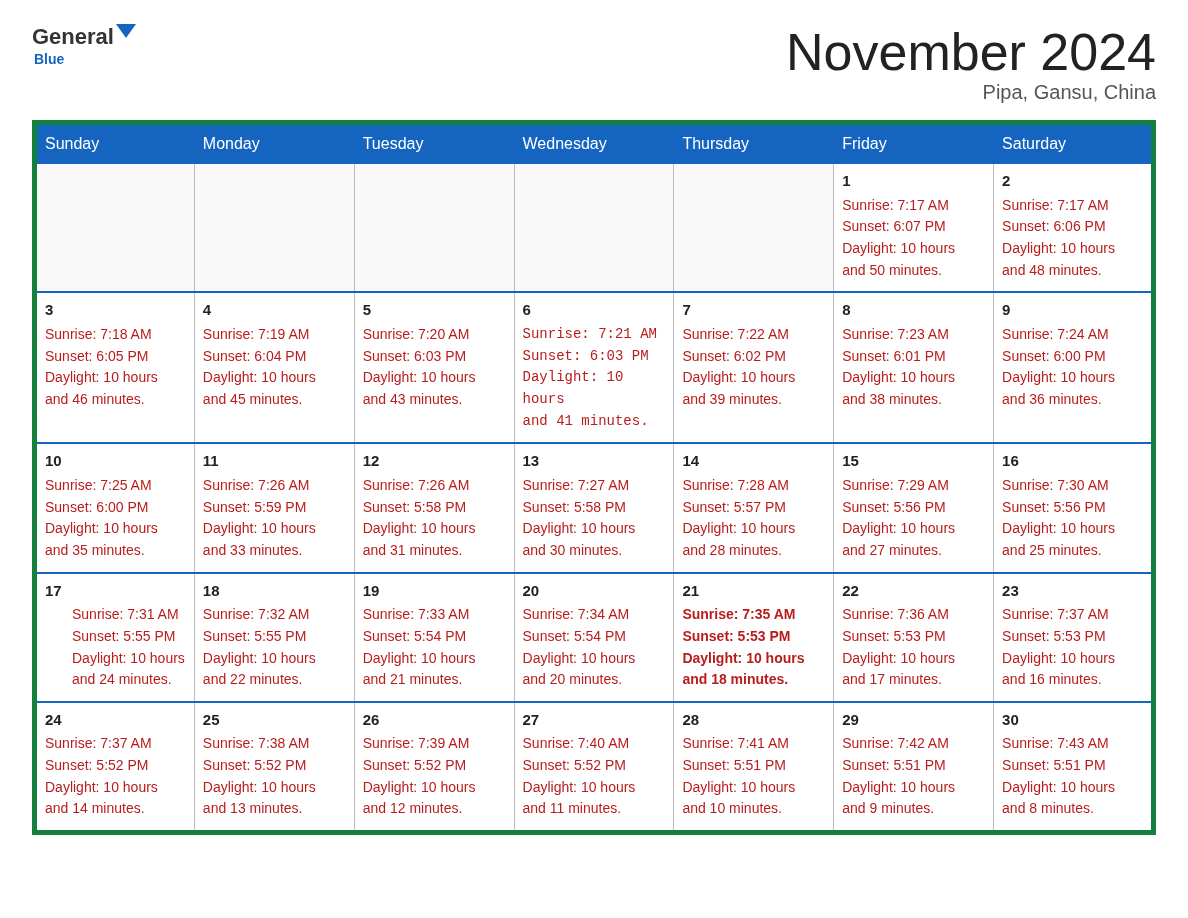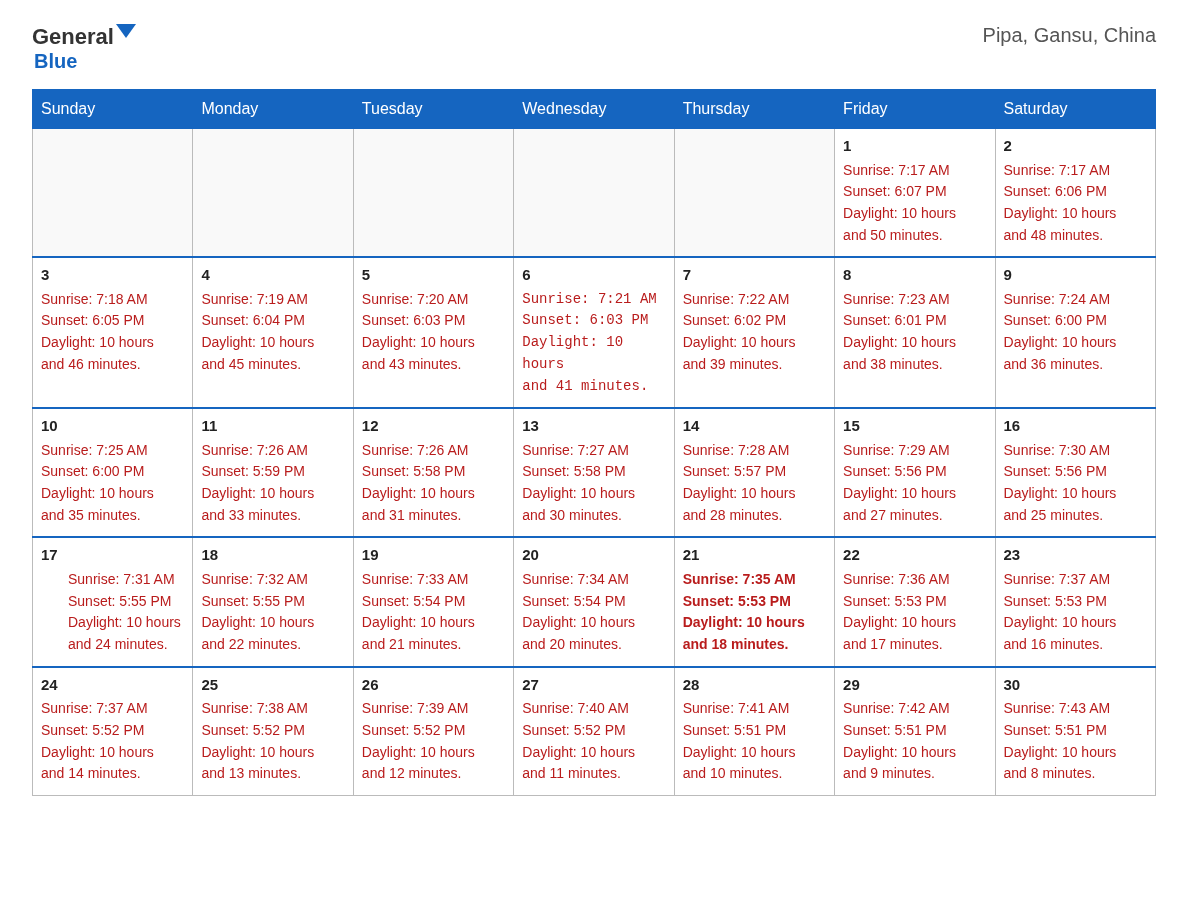--- a/index.html
+++ b/index.html
@@ -33,21 +33,21 @@
       width: 0;
       height: 0;
       border-left: 10px solid transparent;
       border-right: 10px solid transparent;
       border-top: 14px solid #1565c0;
       margin: 0 2px;
       vertical-align: middle;
     }
     .logo-blue {
       color: #1565c0;
-      font-size: 20px;
+      font-size: 14px;
       font-weight: bold;
       margin-top: -2px;
       margin-left: 2px;
     }
     .title-block {
       text-align: right;
     }
     .month-title {
       font-size: 52px;
       font-weight: 300;
@@ -55,21 +55,21 @@
       line-height: 1.1;
     }
     .location {
       font-size: 20px;
       color: #555;
       margin-top: 0;
     }
     .calendar {
       width: 100%;
       border-collapse: collapse;
-      border: 1px solid #15803d;
+      border: 5px solid #15803d;
     }
     .calendar th {
       background-color: #1565c0;
       color: #fff;
       font-size: 16px;
       font-weight: normal;
       padding: 10px 8px;
       text-align: left;
       border: 1px solid #1565c0;
     }
@@ -108,20 +108,21 @@
   <div class="logo">
     <div class="logo-text">
       <span class="logo-general">General</span>
       <span class="logo-arrow"></span>
     </div>
     <div>
       <span class="logo-blue">Blue</span>
     </div>
   </div>
   <div class="title-block">
+    <div class="month-title">November 2024</div>
     <div class="location">Pipa, Gansu, China</div>
   </div>
 </div>
 
 <table class="calendar">
   <thead>
     <tr>
     <th>Sunday</th>
         <th>Monday</th>
         <th>Tuesday</th>

